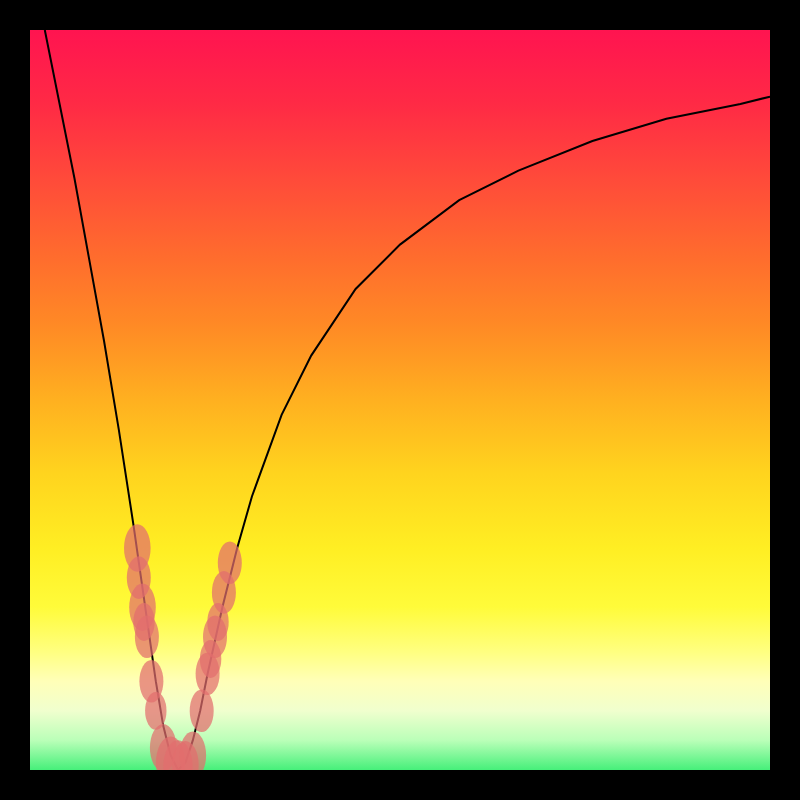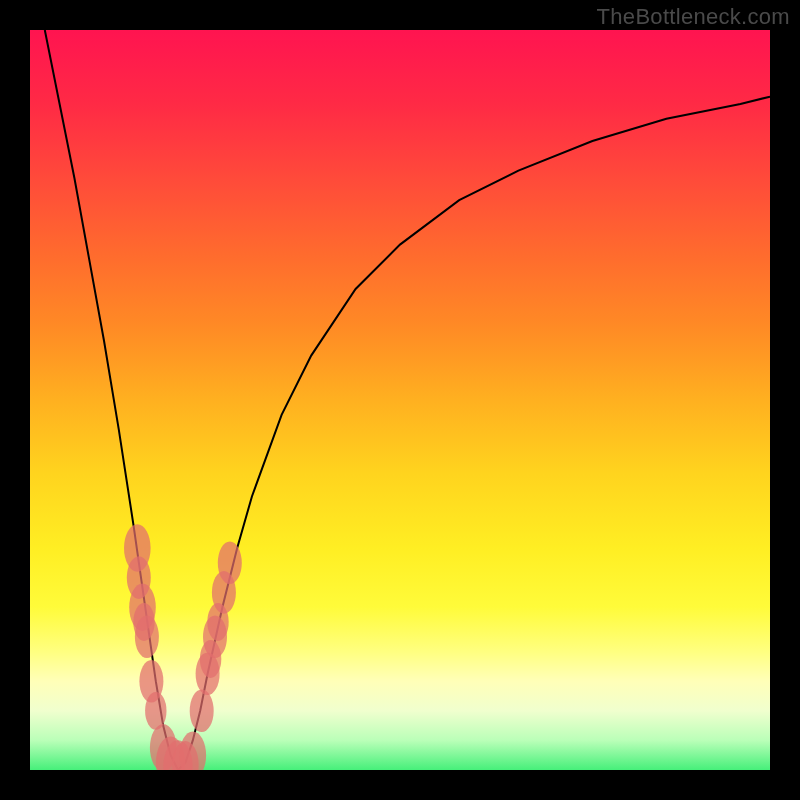--- a/index.html
+++ b/index.html
@@ -68,21 +68,20 @@
     fill: #e26d6d;
     fill-opacity: 0.72;
     stroke: none;
   }
 </style>
 </head>
 <body>
 
 <div class="frame">
 
-  <div class="watermark">TheBottleneck.com</div>
 
   <div class="plot-area">
     <div class="gradient-bg"></div>
 
     <svg class="curve-layer" viewBox="0 0 740 740" preserveAspectRatio="none">
       <path id="bottleneck-path" class="curve" d="M14.8 0.0 L29.6 74.0 L44.4 148.0 L59.2 229.4 L74.0 310.8 L88.8 399.6 L103.6 495.8 L111.0 547.6 L118.4 599.4 L125.8 651.2 L133.2 695.6 L140.6 725.2 L148.0 740.0 L155.4 732.6 L162.8 710.4 L170.2 680.8 L177.6 643.8 L192.4 577.2 L207.2 518.0 L222.0 466.2 L251.6 384.8 L281.2 325.6 L325.6 259.0 L370.0 214.6 L429.2 170.2 L488.4 140.6 L562.4 111.0 L636.4 88.8 L710.4 74.0 L740.0 66.6"></path>
       <g id="marker-group">
           <ellipse cx="107.3" cy="518.0" rx="13.3" ry="23.7" class="marker"></ellipse>
           <ellipse cx="108.8" cy="547.6" rx="12.0" ry="21.3" class="marker"></ellipse>
           <ellipse cx="112.5" cy="577.2" rx="13.3" ry="23.7" class="marker"></ellipse>

